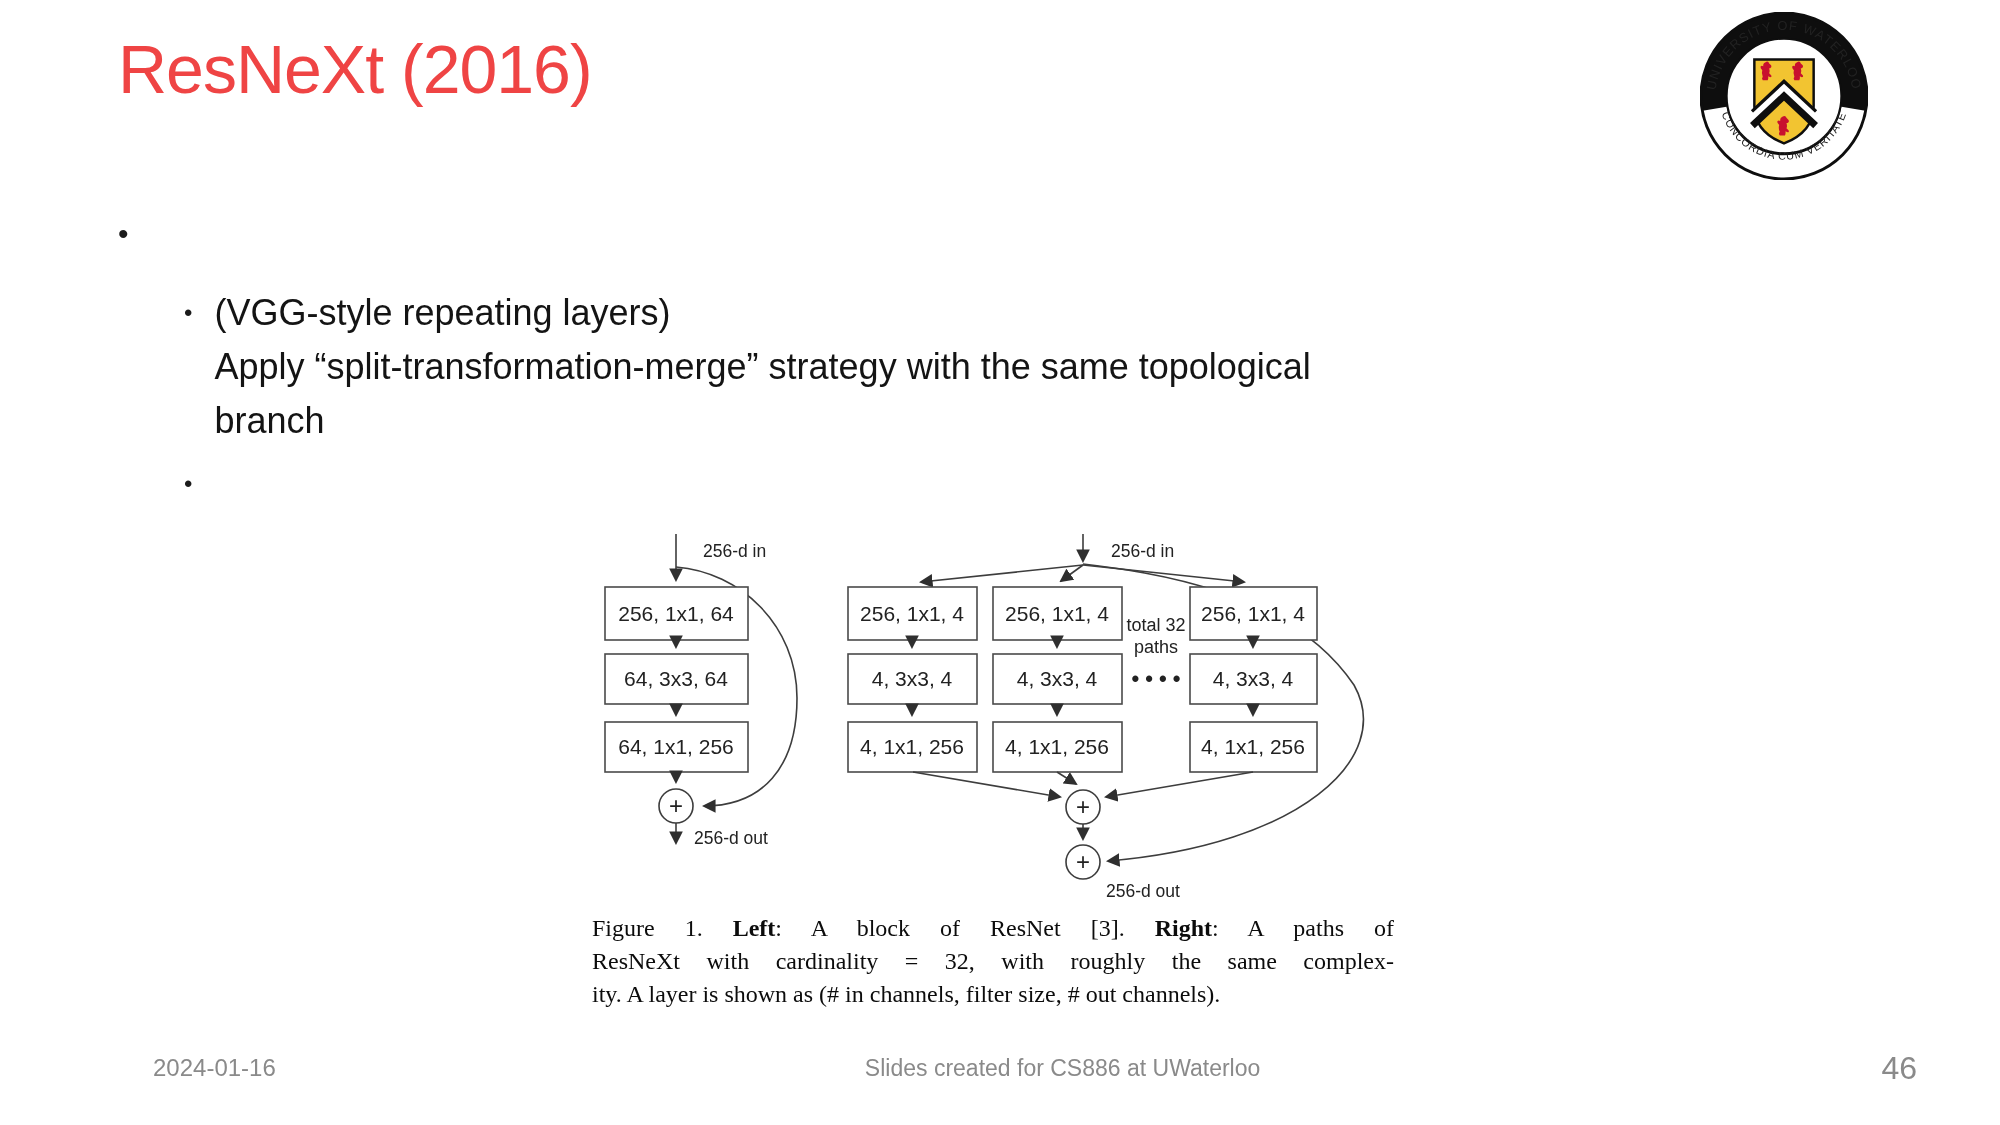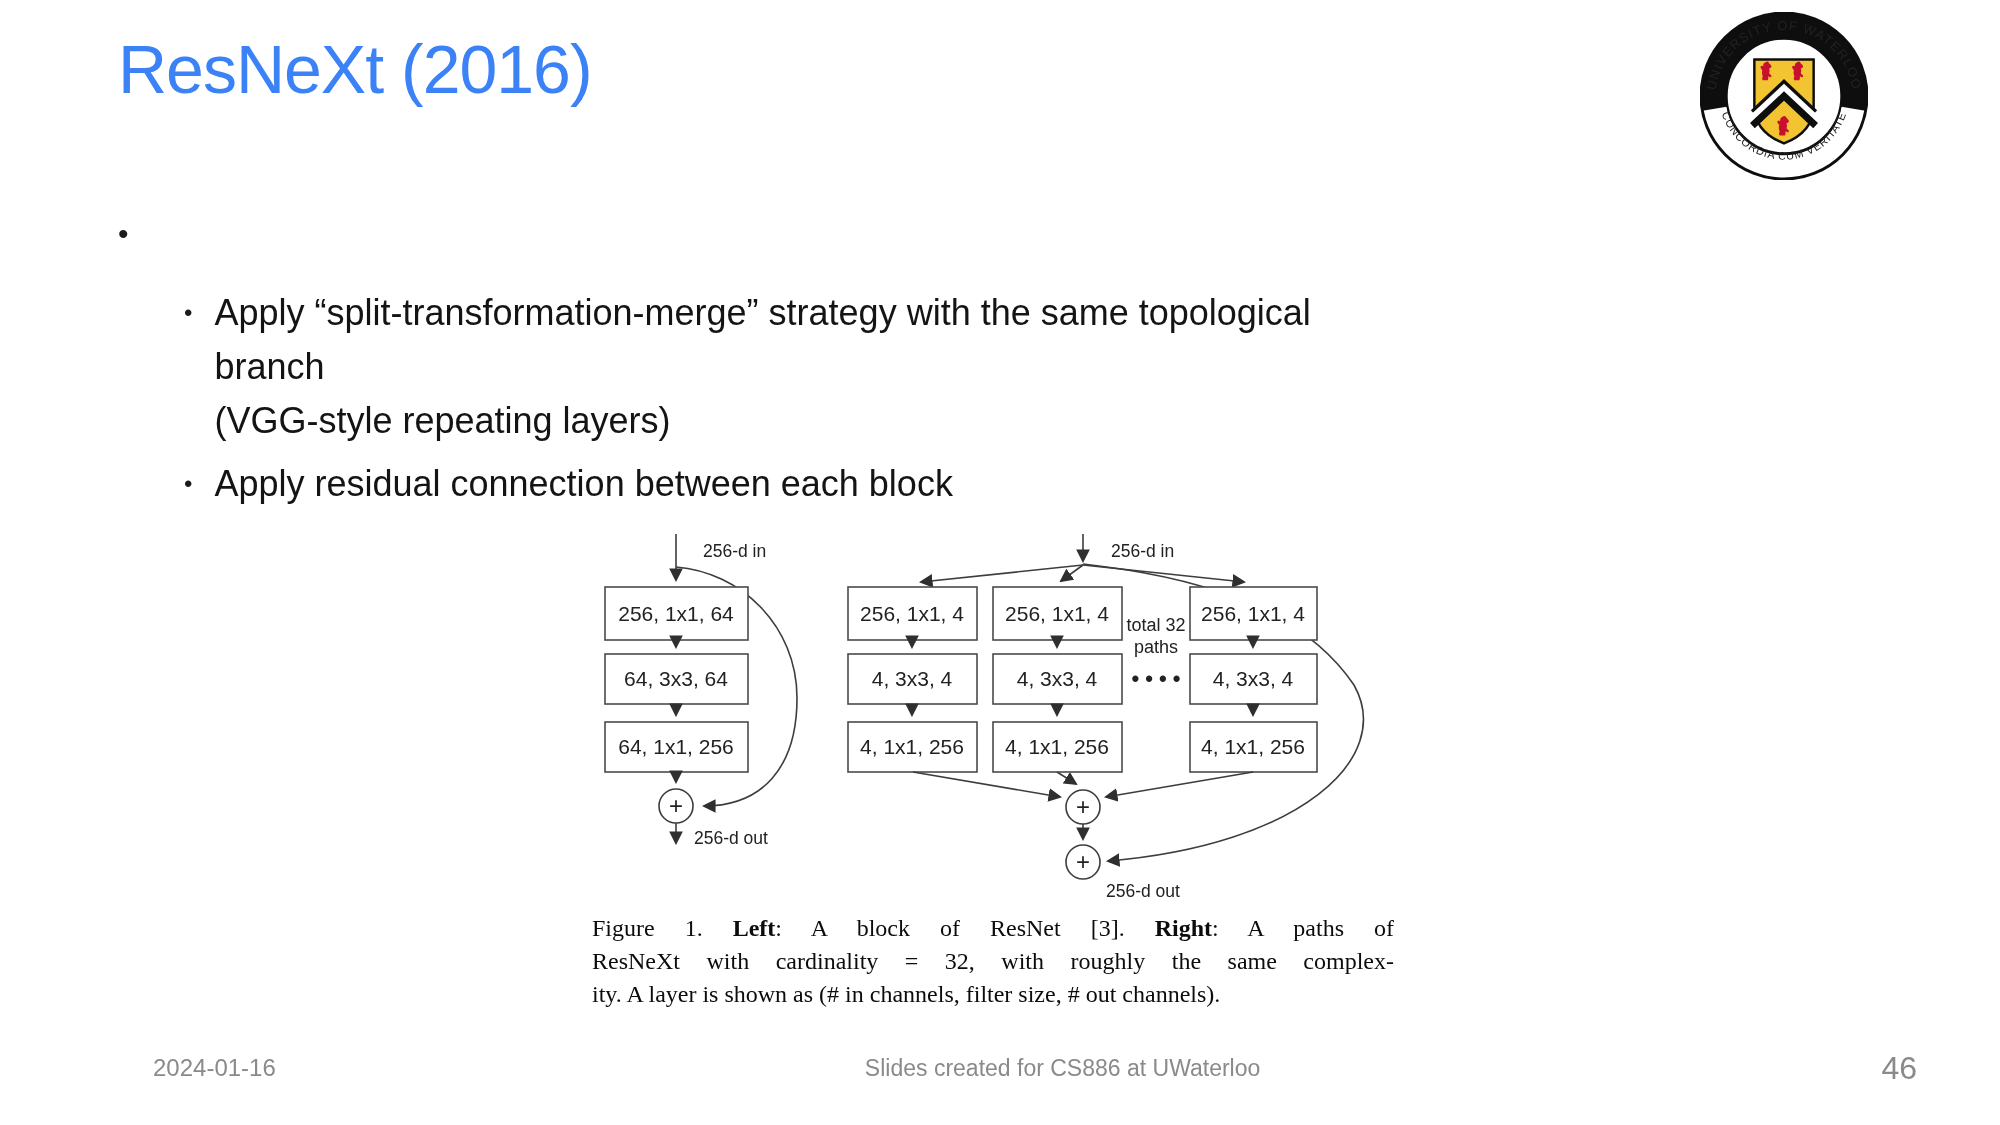--- a/index.html
+++ b/index.html
@@ -2,21 +2,21 @@
 <html><head>
 <meta charset="utf-8">
 <style>
   html,body{margin:0;padding:0;background:#fff;}
   .slide{
     position:relative; width:2000px; height:1125px; background:#ffffff;
     font-family:"Liberation Sans", sans-serif; color:#1b1b1b; overflow:hidden;
   }
   .title{
     position:absolute; left:118px; top:30px; font-size:68px; font-weight:400;
-    letter-spacing:-1px; color:#3b82f6;
+    letter-spacing:-1px; color:#ef4444;
   }
   .logo{ position:absolute; left:1700px; top:12px; width:168px; height:168px; }
 
   .bullets{ position:absolute; left:118px; top:208px; width:1340px; }
   .main-bullet{ display:flex; align-items:flex-start; }
   .main-bullet .dot{ font-size:30px; line-height:52px; margin-right:20px; }
   .main-bullet .txt{ font-size:43px; font-weight:700; font-style:italic; line-height:52px; color:#141414;}
   .sub-bullets{ margin-top:26px; margin-left:66px; }
   .sub-item{ display:flex; align-items:flex-start; margin-bottom:9px;}
   .sub-item .dot{ font-size:24px; line-height:54px; margin-right:22px; color:#1b1b1b;}
@@ -83,27 +83,26 @@
   </svg>
 
   <div class="bullets">
     <div class="main-bullet">
       <span class="dot">•</span>
     </div>
     <div class="sub-bullets">
       <div class="sub-item">
         <span class="dot">•</span>
         <span class="txt">
+          <div>(VGG-style repeating layers)</div>
           <div>Apply “split-transformation-merge” strategy with the same topological branch</div>
-          <div>(VGG-style repeating layers)</div>
         </span>
       </div>
       <div class="sub-item">
         <span class="dot">•</span>
-        <span class="txt">Apply residual connection between each block</span>
       </div>
     </div>
   </div>
 
   <svg class="figure-svg" width="780" height="382" viewBox="0 0 780 382">
     <defs>
       <marker id="arr" viewBox="0 0 10 10" refX="8.5" refY="5" markerWidth="8.5" markerHeight="8.5" orient="auto-start-reverse">
         <path d="M0,0 L10,5 L0,10 z" fill="#2f2f2f"></path>
       </marker>
     </defs>

